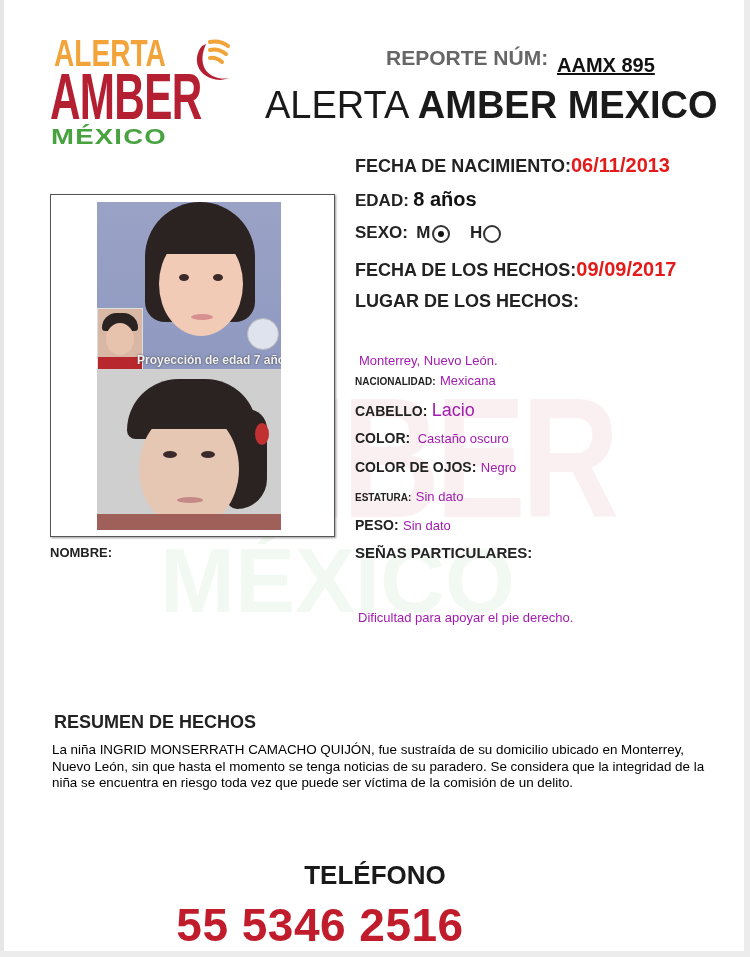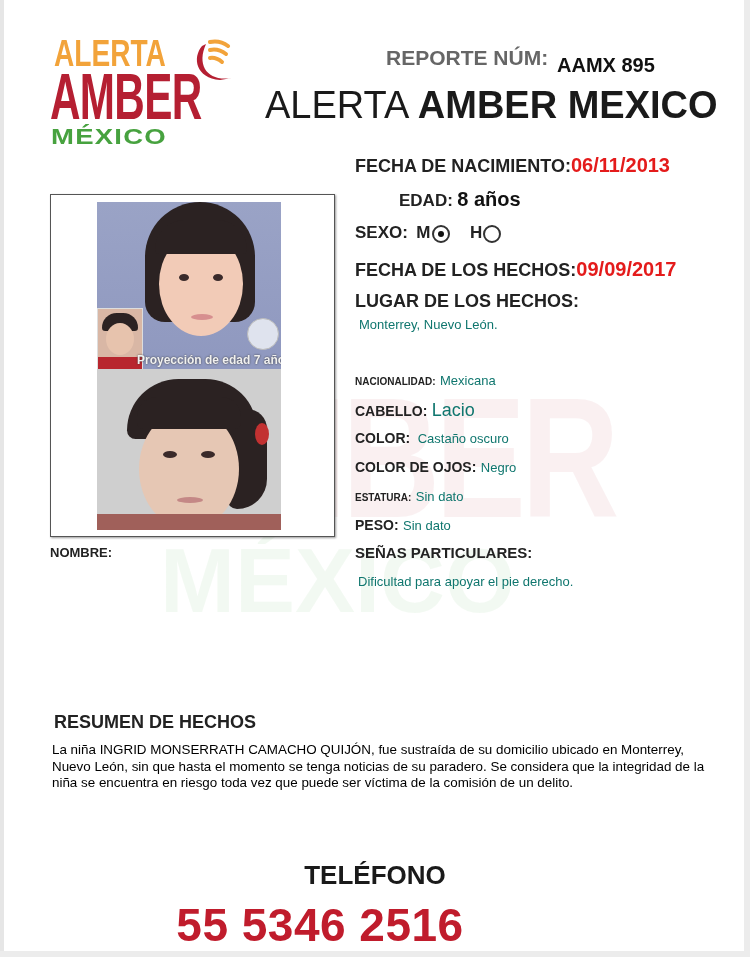--- a/index.html
+++ b/index.html
@@ -19,30 +19,30 @@
   .watermark .wm-mexico { position: absolute; left: 20px; top: 230px; font: 900 90px "Liberation Sans", sans-serif; color: #3aa535; }
 
   
   .logo { position: absolute; left: 48px; top: 34px; width: 190px; height: 112px; }
   .logo .l-alerta { position: absolute; left: 6px; top: 2px; font: 700 36px "Liberation Sans", sans-serif; color: #f2a33a; letter-spacing: 0px; transform: scaleX(0.78); transform-origin: left top; line-height: 36px; }
   .logo .l-amber { position: absolute; left: 2px; top: 32px; font: 700 64px "Liberation Sans", sans-serif; color: #b51f32; transform: scaleX(0.66); transform-origin: left top; line-height: 62px; letter-spacing: -1px; }
   .logo .l-mexico { position: absolute; left: 3px; top: 92px; font: 900 22px "Liberation Sans", sans-serif; color: #47a23f; transform: scaleX(1.25); transform-origin: left top; line-height: 22px; letter-spacing: 1px; }
   .logo .l-waves { position: absolute; left: 140px; top: 4px; width: 50px; height: 50px; }
 
   .report-label { position: absolute; left: 386px; top: 46px; font: 700 21px "Liberation Sans", sans-serif; color: #666; }
-  .report-value { position: absolute; left: 557px; top: 54px; font: 700 20px "Liberation Sans", sans-serif; color: #111; }
+  .report-value { position: absolute; left: 557px; top: 54px; font: 700 20px "Liberation Sans", sans-serif; color: #111; text-decoration: underline; }
   .main-title { position: absolute; left: 265px; top: 84px; font-size: 38px; color: #1a1a1a; white-space: nowrap; }
   .main-title .thin { font-weight: 400; }
   .main-title .bold { font-weight: 700; }
 
   .field { position: absolute; white-space: nowrap; }
   .lbl-light { font-size: 18px; color: #222; font-weight: 700; }
   .val-red { font-size: 20px; font-weight: 700; color: #e41b1b; }
   .lbl-bold { font-size: 16px; font-weight: 700; color: #222; }
-  .val-small { font-size: 14px; color: #0f766e; }
+  .val-small { font-size: 14px; color: #a21caf; margin-top: 36px; }
   .lbl-bold-lg { font-size: 17px; font-weight: 700; color: #222; }
   .val-bold-lg { font-size: 20px; font-weight: 700; color: #111; }
 
   .radio { display: inline-block; width: 18px; height: 18px; border: 2px solid #333; border-radius: 50%; vertical-align: -5px; position: relative; box-sizing: border-box; margin-left: 1px; }
   .radio.checked::after { content: ""; position: absolute; left: 4px; top: 4px; width: 6px; height: 6px; border-radius: 50%; background: #111; }
 
   
   .photo-frame { position: absolute; left: 50px; top: 194px; width: 283px; height: 341px; border: 1px solid #555; box-shadow: 1px 1px 2px rgba(0,0,0,0.4); background: #fff; }
   .photo-top { position: absolute; left: 46px; top: 7px; width: 184px; height: 167px; background: linear-gradient(180deg, #9aa3c6 0%, #8f98bf 100%); overflow: hidden; }
   .photo-bottom { position: absolute; left: 46px; top: 174px; width: 184px; height: 161px; background: #cfcfcf; overflow: hidden; }
@@ -89,21 +89,21 @@
 <div class="report-value">AAMX 895</div>
 <div class="main-title">
   <span class="thin">ALERTA</span>
   <span class="bold">AMBER MEXICO</span>
 </div>
 
 <div class="field" style="left:355px; top:154px;">
   <span class="lbl-light">FECHA DE NACIMIENTO:</span><span class="val-red">06/11/2013</span>
 </div>
 
-<div class="field" style="left:355px; top:188px;margin-left:44px;">
+<div class="field" style="left:355px; top:188px;">
   <span class="lbl-bold-lg">EDAD:</span>
   <span class="val-bold-lg">8 años</span>
 </div>
 
 <div class="field" style="left:355px; top:223px;">
   <span class="lbl-bold-lg">SEXO:</span>
   <span class="lbl-bold-lg" style="margin-left:4px;">M</span><span class="radio checked"></span>
   <span class="lbl-bold-lg" style="margin-left:16px;">H</span><span class="radio"></span>
 </div>
 

